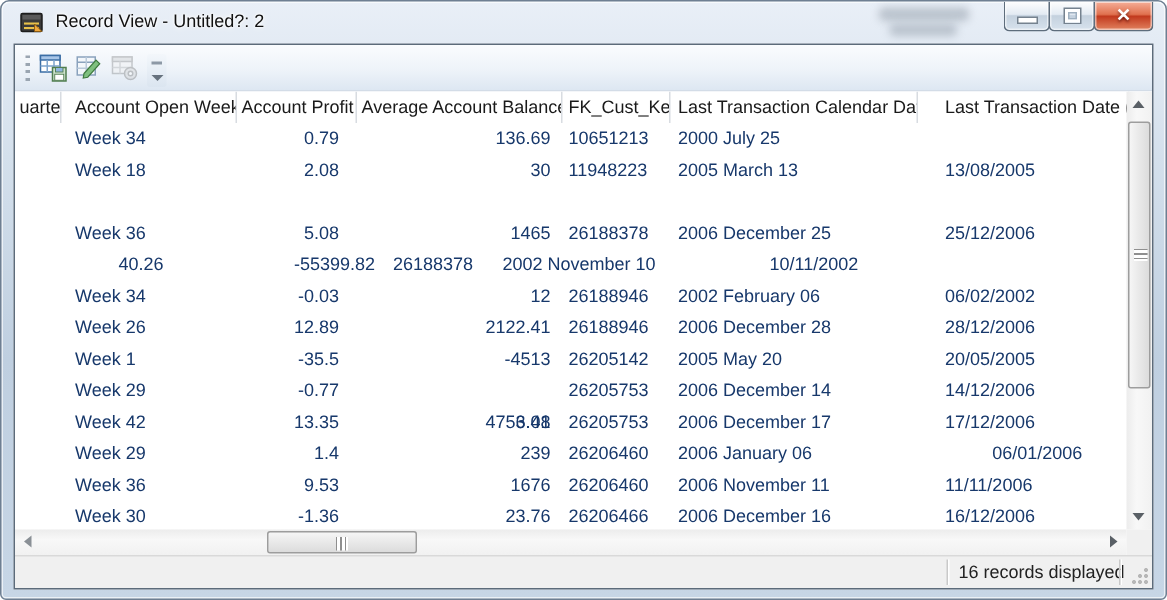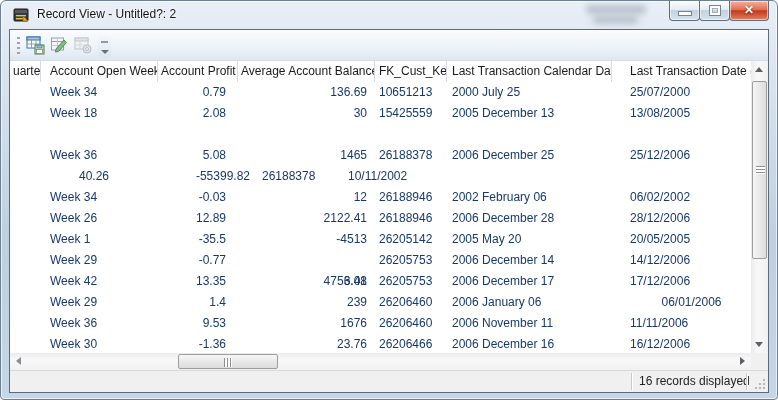--- a/index.html
+++ b/index.html
@@ -186,29 +186,28 @@
           <div class="hcell c-date" style="width: 141px;">Last Transaction Date (Dat</div>
         </div>
       <div class="grid-rows">
           <div class="trow">
             <div class="cell c-quarter" style="width: 31px;"></div>
             <div class="cell c-open_week" style="width: 117px;">Week 34</div>
             <div class="cell c-profit" style="width: 80px;">0.79</div>
             <div class="cell c-balance" style="width: 137px;">136.69</div>
             <div class="cell c-fk" style="width: 72px;">10651213</div>
             <div class="cell c-cal_date" style="width: 165px;">2000 July 25</div>
-            <div class="cell c-date" style="width: 141px;">25/07/2000</div>
           </div>
           <div class="trow">
             <div class="cell c-quarter" style="width: 31px;"></div>
             <div class="cell c-open_week" style="width: 117px;">Week 18</div>
             <div class="cell c-profit" style="width: 80px;">2.08</div>
             <div class="cell c-balance" style="width: 137px;">30</div>
-            <div class="cell c-fk" style="width: 72px;">15425559</div>
-            <div class="cell c-cal_date" style="width: 165px;">2005 December 13</div>
+            <div class="cell c-fk" style="width: 72px;">11948223</div>
+            <div class="cell c-cal_date" style="width: 165px;">2005 March 13</div>
             <div class="cell c-date" style="width: 141px;">13/08/2005</div>
           </div>
           <div class="trow">
             <div class="cell c-quarter" style="width: 31px;"></div>
             <div class="cell c-open_week" style="width: 117px;"></div>
             <div class="cell c-profit" style="width: 80px;"></div>
             <div class="cell c-balance" style="width: 137px;"></div>
             <div class="cell c-fk" style="width: 72px;"></div>
             <div class="cell c-cal_date" style="width: 165px;"></div>
             <div class="cell c-date" style="width: 141px;"></div>
@@ -220,20 +219,21 @@
             <div class="cell c-balance" style="width: 137px;">1465</div>
             <div class="cell c-fk" style="width: 72px;">26188378</div>
             <div class="cell c-cal_date" style="width: 165px;">2006 December 25</div>
             <div class="cell c-date" style="width: 141px;">25/12/2006</div>
           </div>
           <div class="trow">
             <div class="cell c-quarter" style="width: 31px;"></div>
             <div class="cell c-profit" style="width: 80px;">40.26</div>
             <div class="cell c-balance" style="width: 137px;">-55399.82</div>
             <div class="cell c-fk" style="width: 72px;">26188378</div>
+            <div class="cell c-cal_date" style="width: 165px;">2002 November 10</div>
             <div class="cell c-date" style="width: 141px;">10/11/2002</div>
           </div>
           <div class="trow">
             <div class="cell c-quarter" style="width: 31px;"></div>
             <div class="cell c-open_week" style="width: 117px;">Week 34</div>
             <div class="cell c-profit" style="width: 80px;">-0.03</div>
             <div class="cell c-balance" style="width: 137px;">12</div>
             <div class="cell c-fk" style="width: 72px;">26188946</div>
             <div class="cell c-cal_date" style="width: 165px;">2002 February 06</div>
             <div class="cell c-date" style="width: 141px;">06/02/2002</div>

